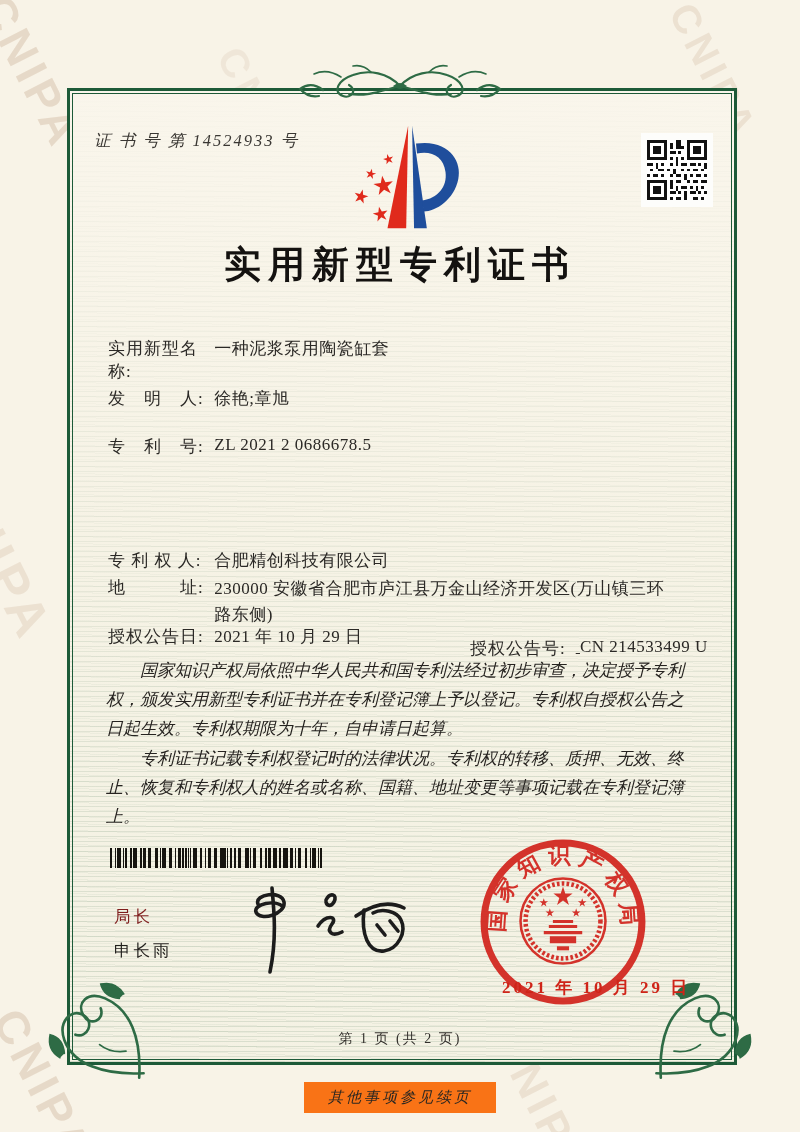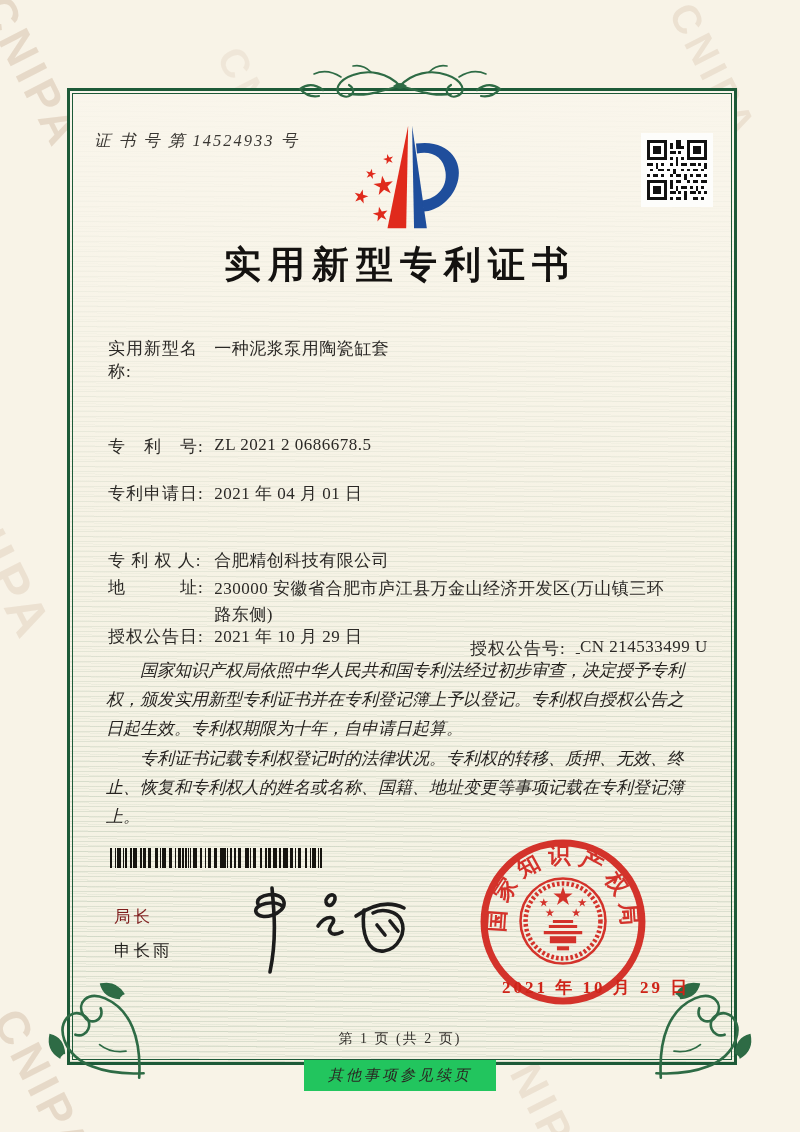--- a/index.html
+++ b/index.html
@@ -77,22 +77,22 @@
 
   .seal { position:absolute; left:477px; top:836px; opacity:.93; }
   .seal-date {
     position:absolute; left:502px; top:976px; font-size:17px; font-weight:bold;
     color:#cf2418; letter-spacing:3px; white-space:nowrap;
   }
 
   .page-num { position:absolute; left:0; right:0; top:1030px; text-align:center; font-size:14px; letter-spacing:2px; color:#33302c; }
 
   .cont-note {
-    position:absolute; left:50%; top:1060px; transform:translateX(-50%);
-    background:#22c55e; padding:6px 24px; font-size:15px; font-style:italic;
+    position:absolute; left:50%; top:1082px; transform:translateX(-50%);
+    background:#f97316; padding:6px 24px; font-size:15px; font-style:italic;
     letter-spacing:3px; color:#2a2722; white-space:nowrap;
   }
 </style>
 </head>
 <body>
 
 <div class="page">
 
   <div class="wm o1" style="left:18px; top:-14px; font-size:46px;">CNIPA</div>
   <div class="wm o3" style="left:248px; top:40px; font-size:40px;">CNIPA</div>
@@ -177,27 +177,27 @@
       </g>
     </svg>
   </div>
 
   <div class="doc-title">实用新型专利证书</div>
 
   <div class="field-row" style="top:337px;">
     <span class="flabel">实用新型名称:</span>
     <span class="fvalue">一种泥浆泵用陶瓷缸套</span>
   </div>
+  <div class="field-row" style="top:387px;">
+    <span class="flabel">发　明　人:</span>
+    <span class="fvalue">徐艳;章旭</span>
+  </div>
   <div class="field-row" style="top:435px;">
     <span class="flabel">专　利　号:</span>
     <span class="fvalue">ZL 2021 2 0686678.5</span>
-  </div>
-  <div class="field-row" style="top:482px;">
-    <span class="flabel">专利申请日:</span>
-    <span class="fvalue">2021 年 04 月 01 日</span>
   </div>
   <div class="field-row" style="top:529px;margin-top:20px;">
     <span class="flabel">专 利 权 人:</span>
     <span class="fvalue">合肥精创科技有限公司</span>
   </div>
   <div class="field-row" style="top:576px;">
     <span class="flabel">地　　　址:</span>
     <span class="fvalue addr">230000 安徽省合肥市庐江县万金山经济开发区(万山镇三环路东侧)</span>
   </div>
   <div class="field-row" style="top:625px;">

